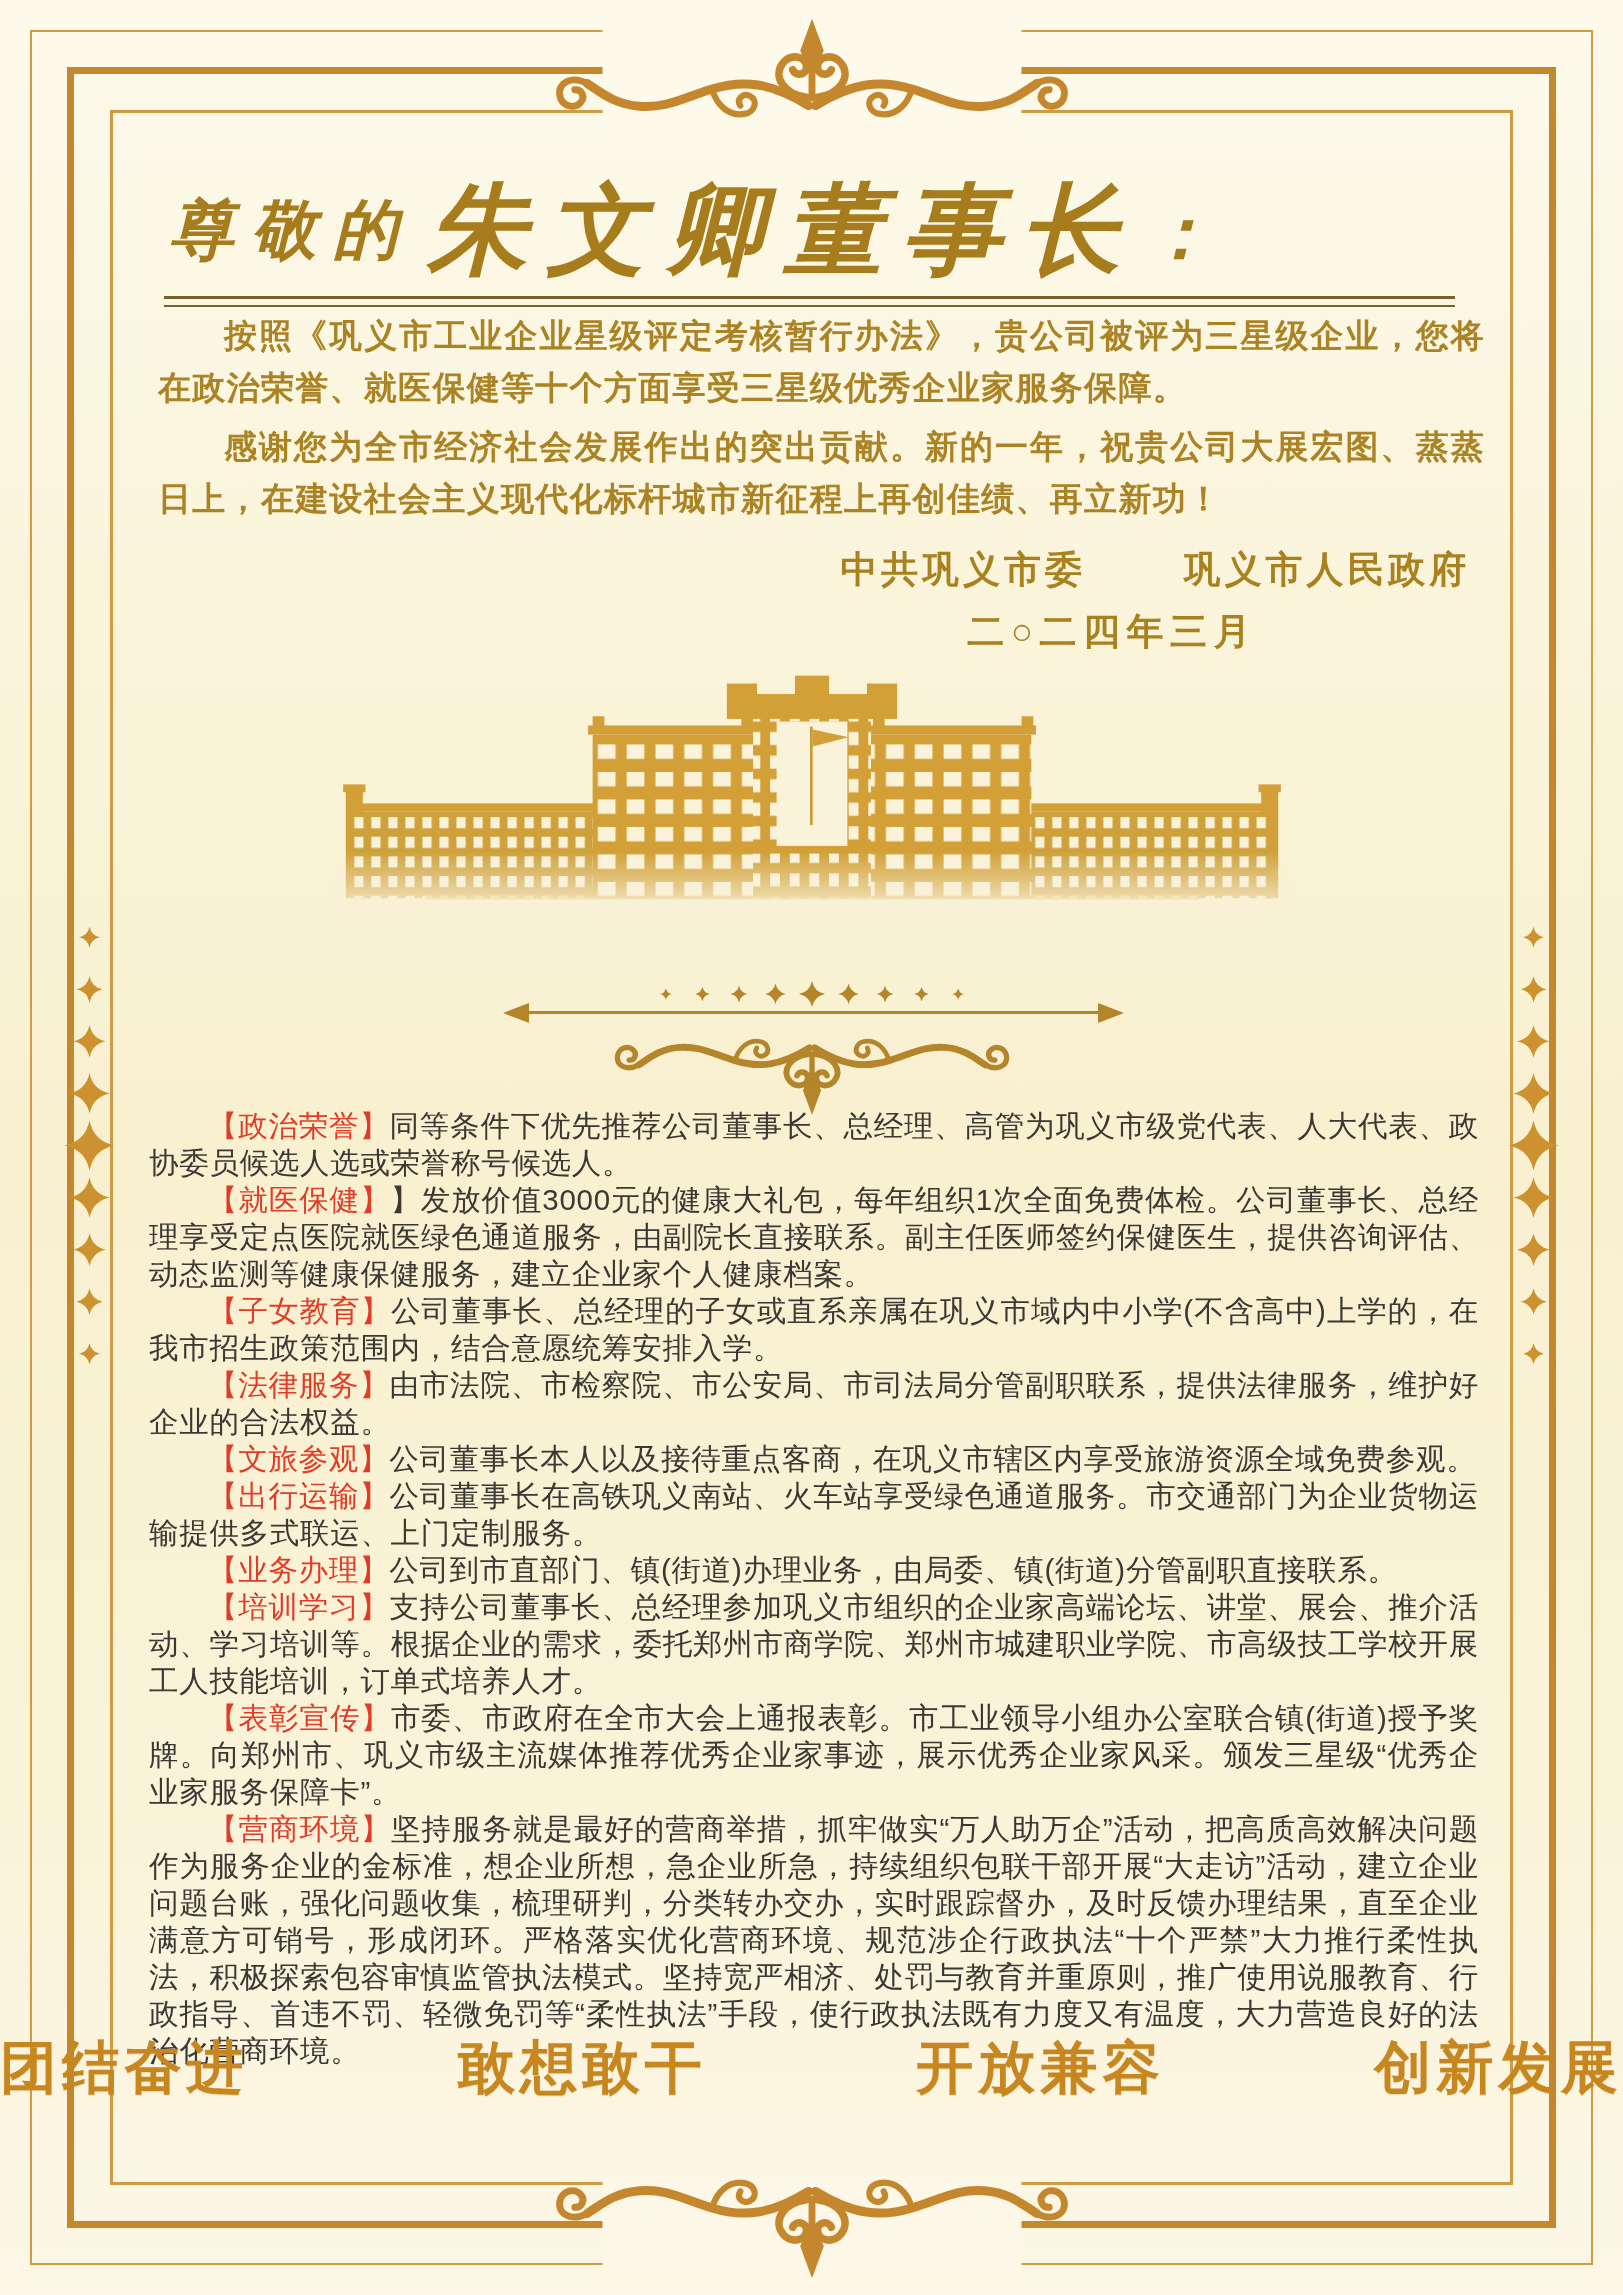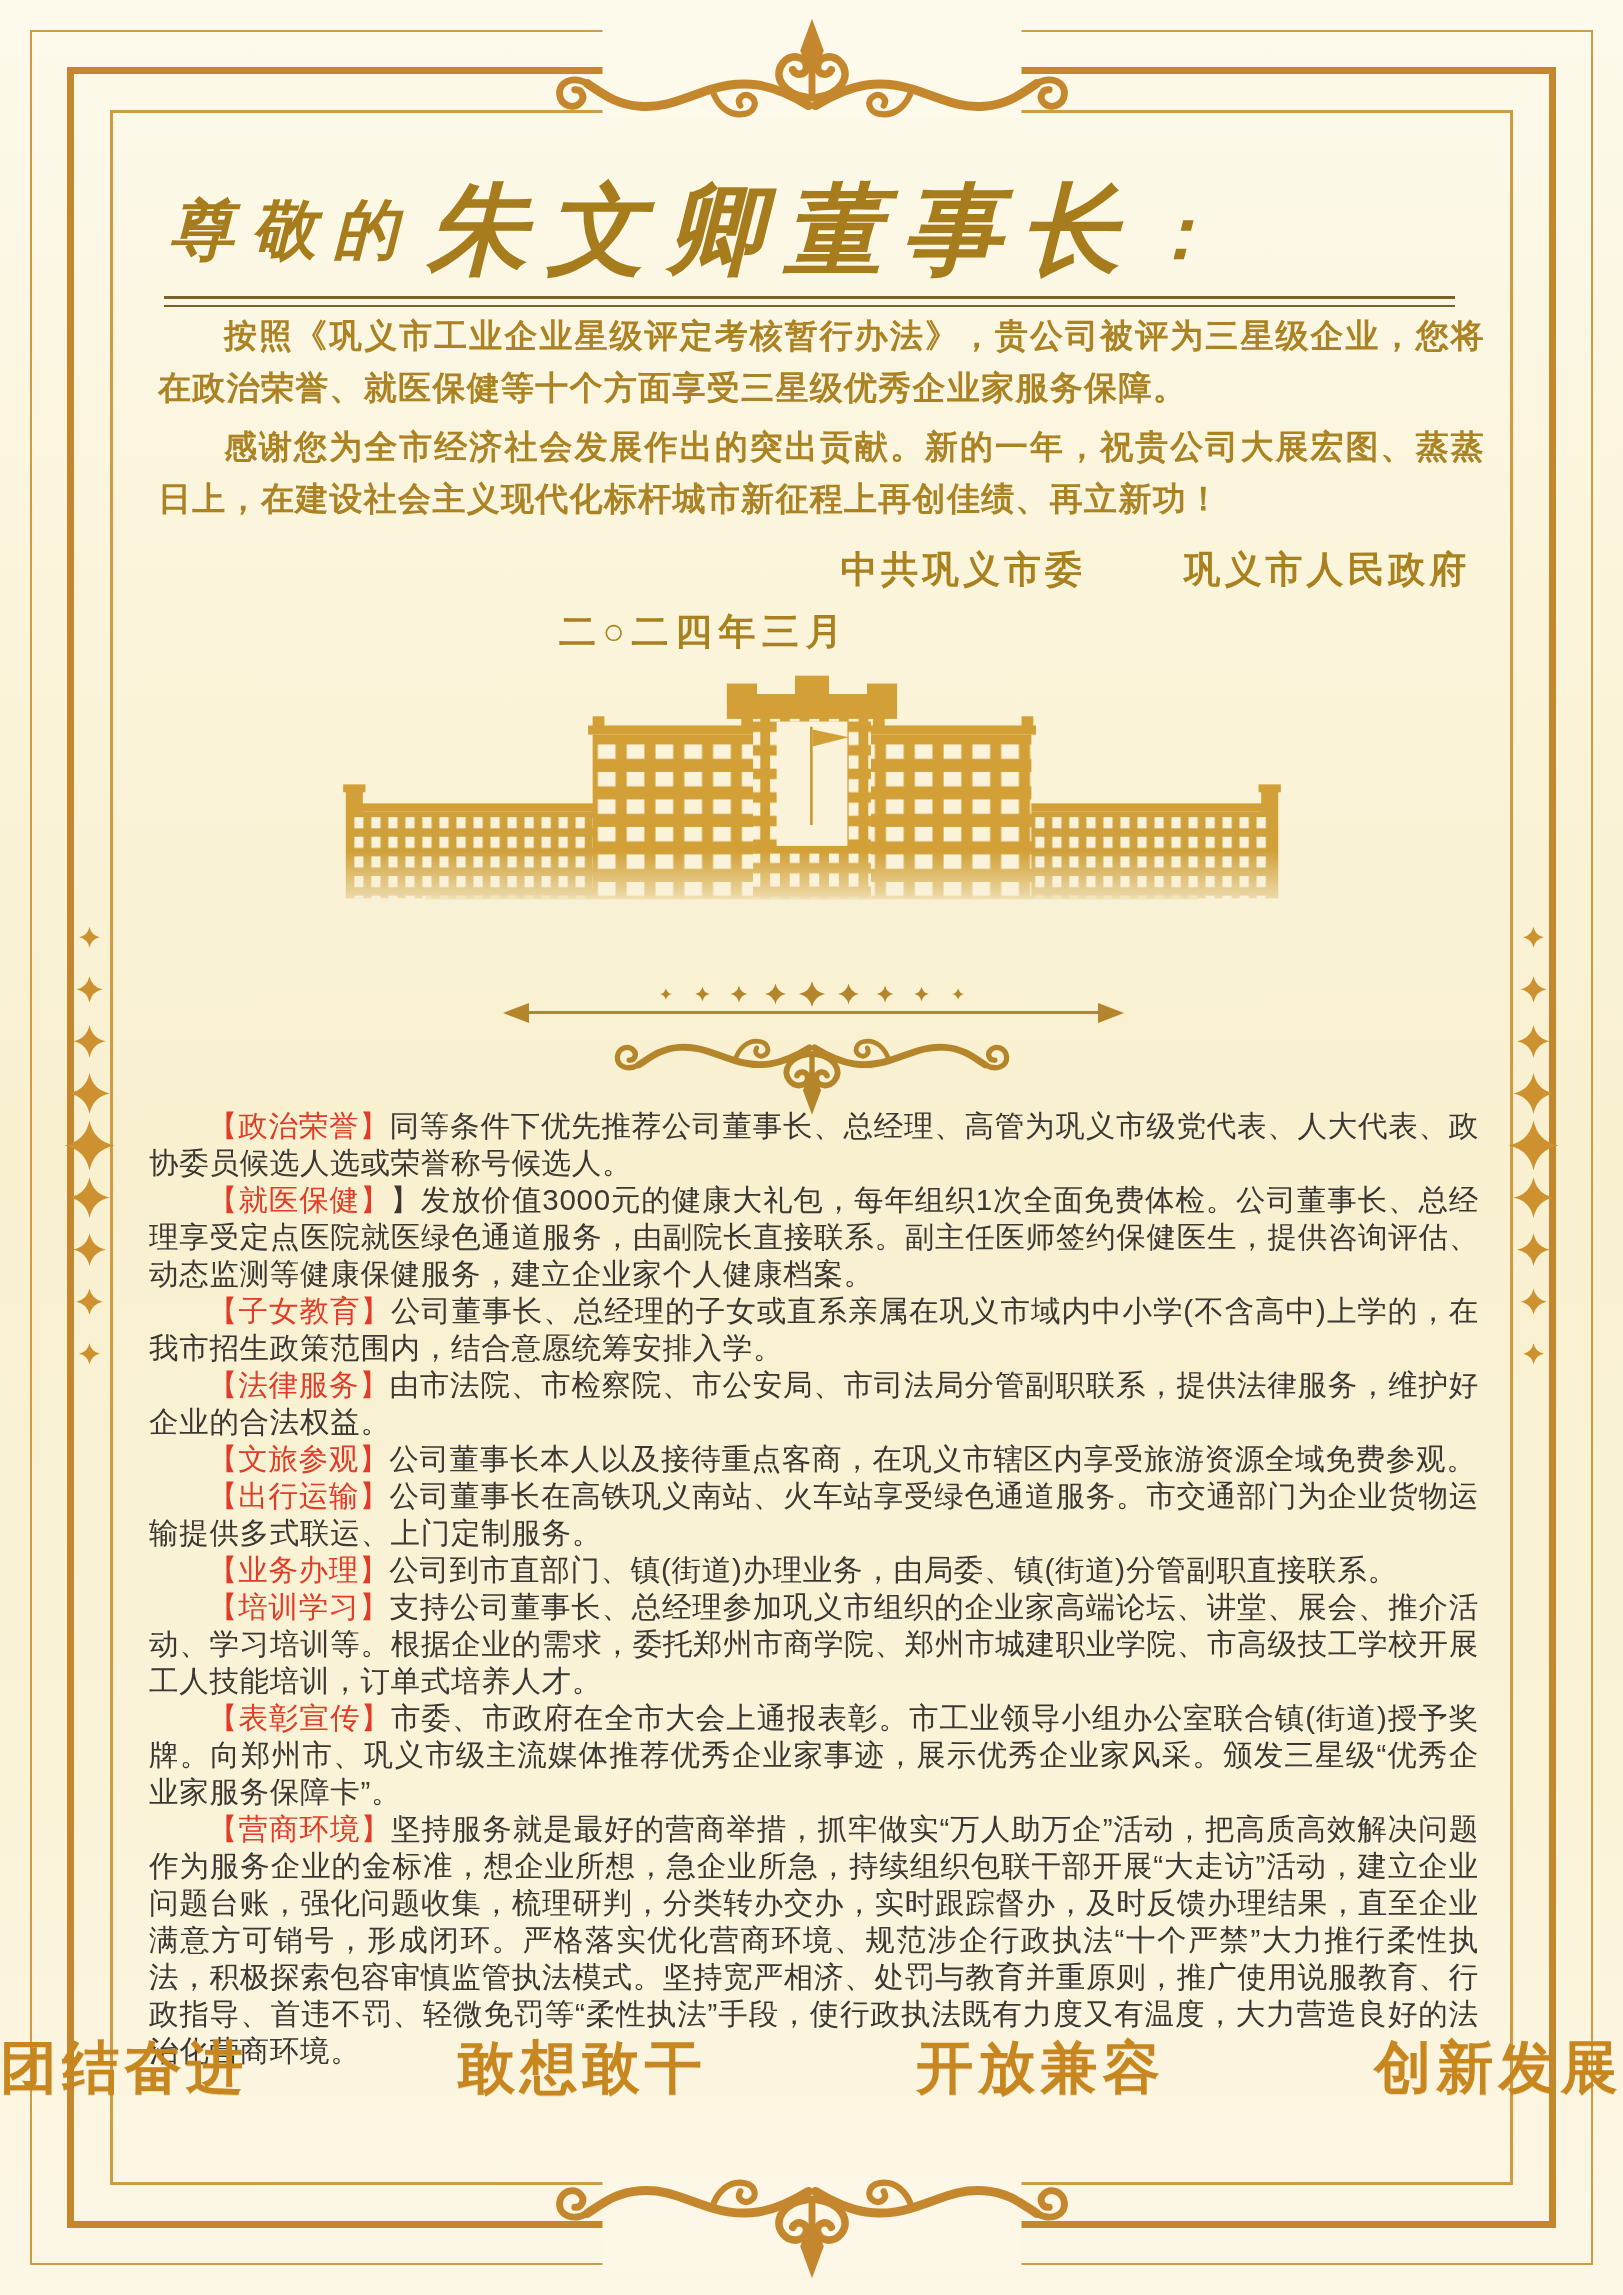--- a/index.html
+++ b/index.html
@@ -49,21 +49,21 @@
     color:#ab8324;text-indent:2em;text-align:justify;word-break:break-all;
   }
   .sig-row{
     position:absolute;left:151px;top:545px;width:1327px;
     display:flex;justify-content:flex-end;gap:98px;padding-right:7.9px;box-sizing:border-box;
     font-family:"Liberation Serif",serif;font-weight:bold;
     font-size:37px;color:#a9811f;letter-spacing:3.9px;white-space:nowrap;text-align:right;
   }
   .date-line{
     position:absolute;left:151px;top:607px;width:1327px;box-sizing:border-box;
-    text-align:center;padding-right:221px;
+    text-align:right;padding-right:221px;
     font-family:"Liberation Serif",serif;font-weight:bold;
     font-size:37px;color:#a9811f;letter-spacing:6.5px;
   }
   
   .building{position:absolute;left:50%;transform:translateX(-50%);top:656px;width:956px;height:262px;}
   
   .banner-title{
     position:absolute;left:0;top:905px;width:100%;
     text-align:center;
     font-family:"DejaVu Serif",serif;font-weight:bold;

